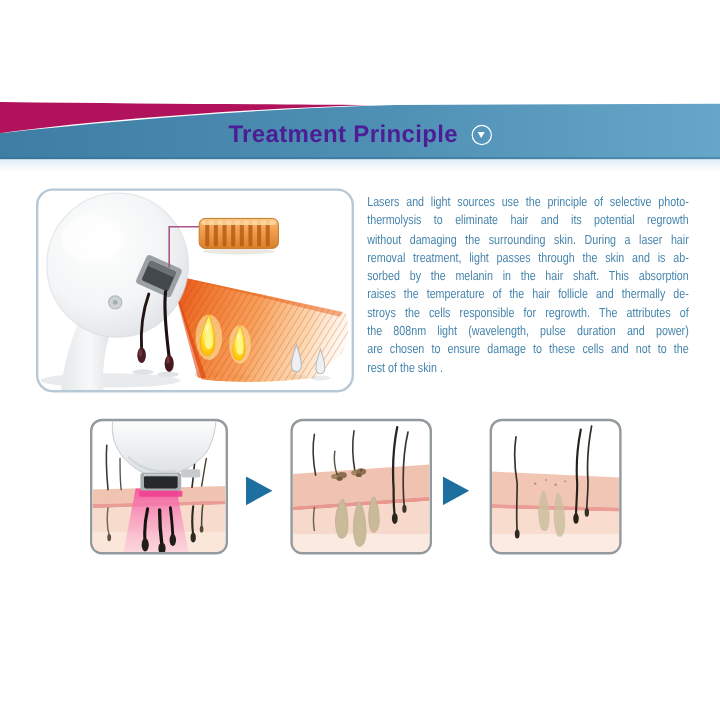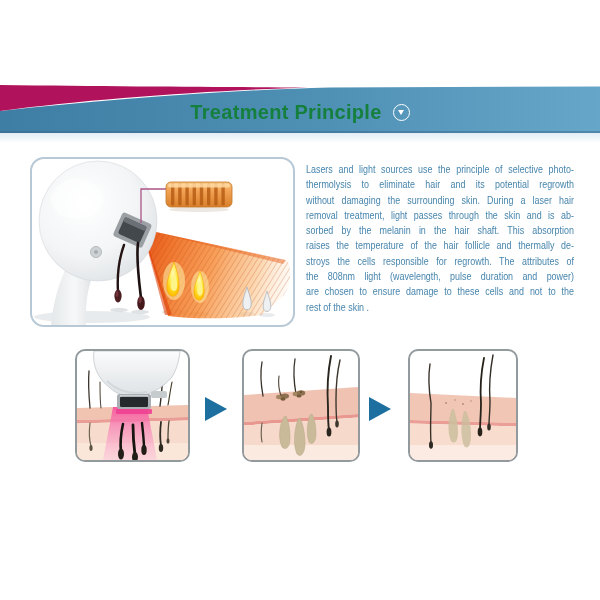--- a/index.html
+++ b/index.html
@@ -8,21 +8,21 @@
     font-family:"Liberation Sans", sans-serif;overflow:hidden;
   }
   
   .banner{position:absolute;left:0;top:84px;width:600px;height:49px;}
   .banner svg{display:block;}
   .banner-strip{position:absolute;left:0;top:133px;width:600px;height:9px;
     background:linear-gradient(#e0edf5,#fbfdfe);}
   .title-row{position:absolute;left:0;top:84px;width:600px;height:49px;
     display:flex;align-items:center;justify-content:center;gap:11px;
     padding-top:7px;box-sizing:border-box;}
-  .page-title{color:#15803d;font-size:20px;font-weight:bold;letter-spacing:.3px;}
+  .page-title{color:#4c1d95;font-size:20px;font-weight:bold;letter-spacing:.3px;}
   .expand-icon{width:15px;height:15px;border:1.6px solid #fff;border-radius:50%;
     display:flex;align-items:center;justify-content:center;flex:0 0 auto;}
   .expand-icon .tri{width:0;height:0;border-left:3.5px solid transparent;
     border-right:3.5px solid transparent;border-top:5.2px solid #fff;margin-top:1px;}
   
   .illus-box{position:absolute;left:30px;top:157px;width:265px;height:170px;
     border:2px solid #b7c9d6;border-radius:14px;background:#fff;overflow:hidden;
     box-sizing:border-box;}
   .illus-box svg{display:block;}
   .desc{position:absolute;left:306px;top:162px;width:330px;

